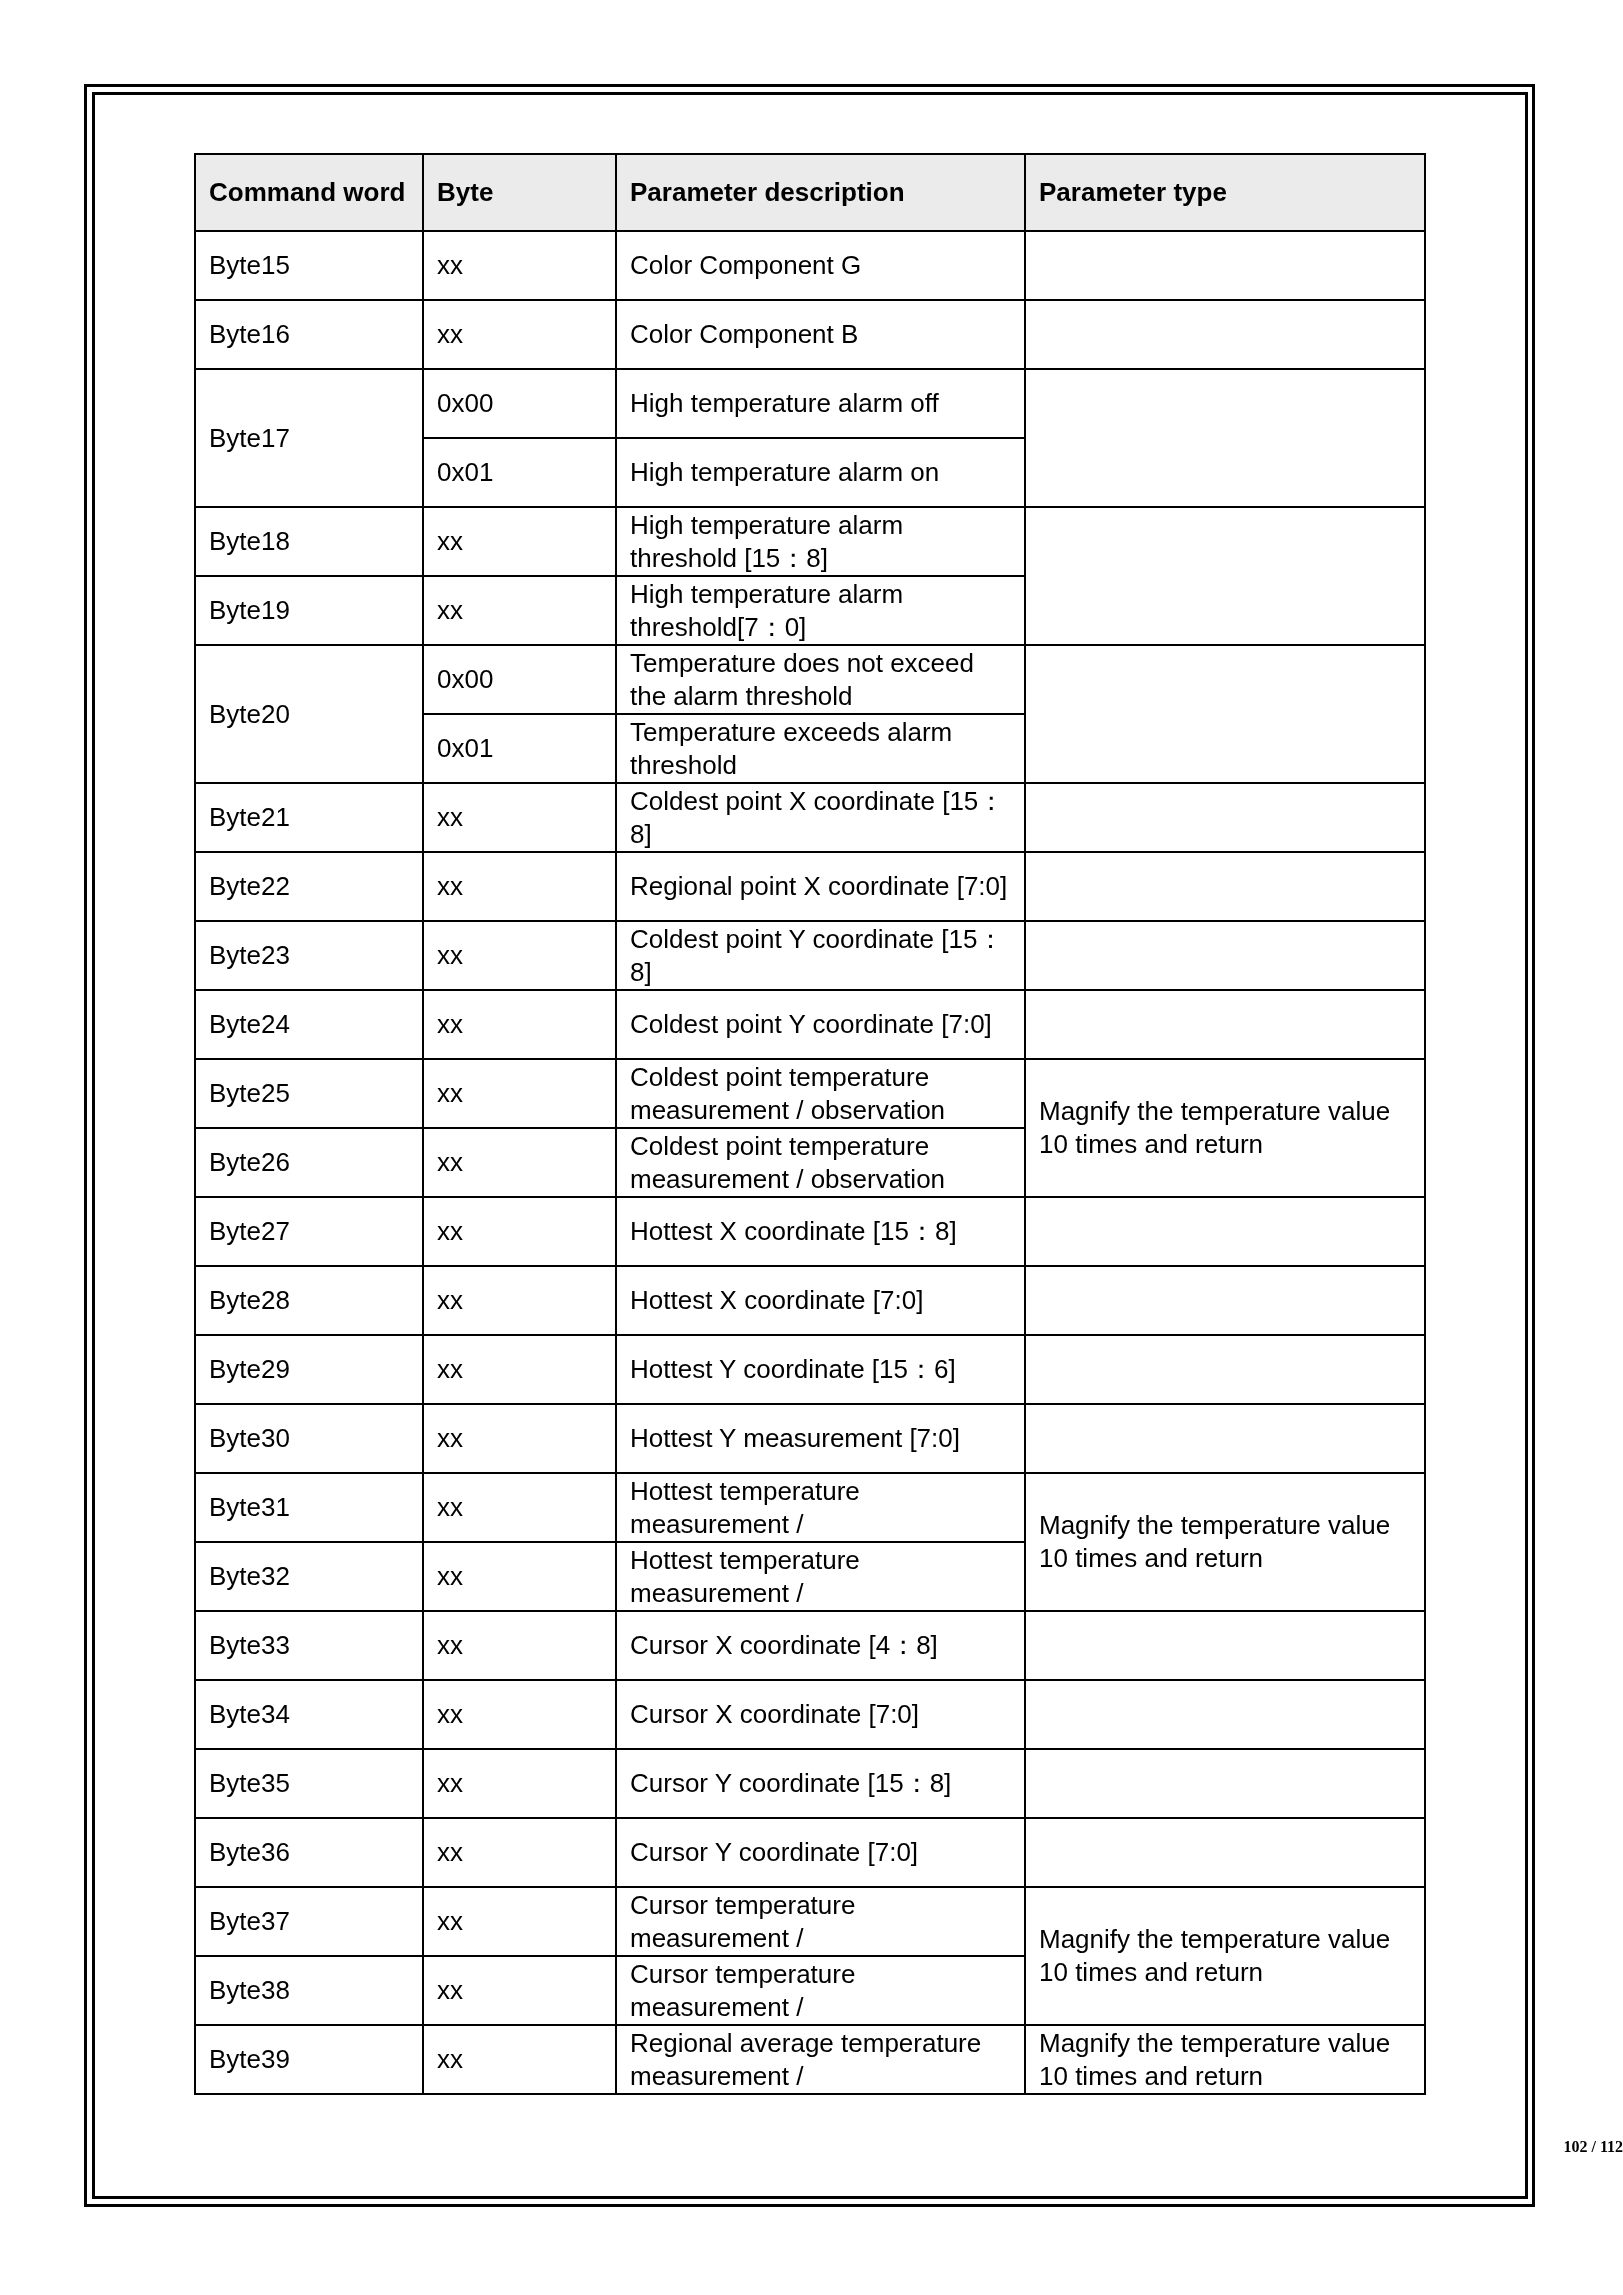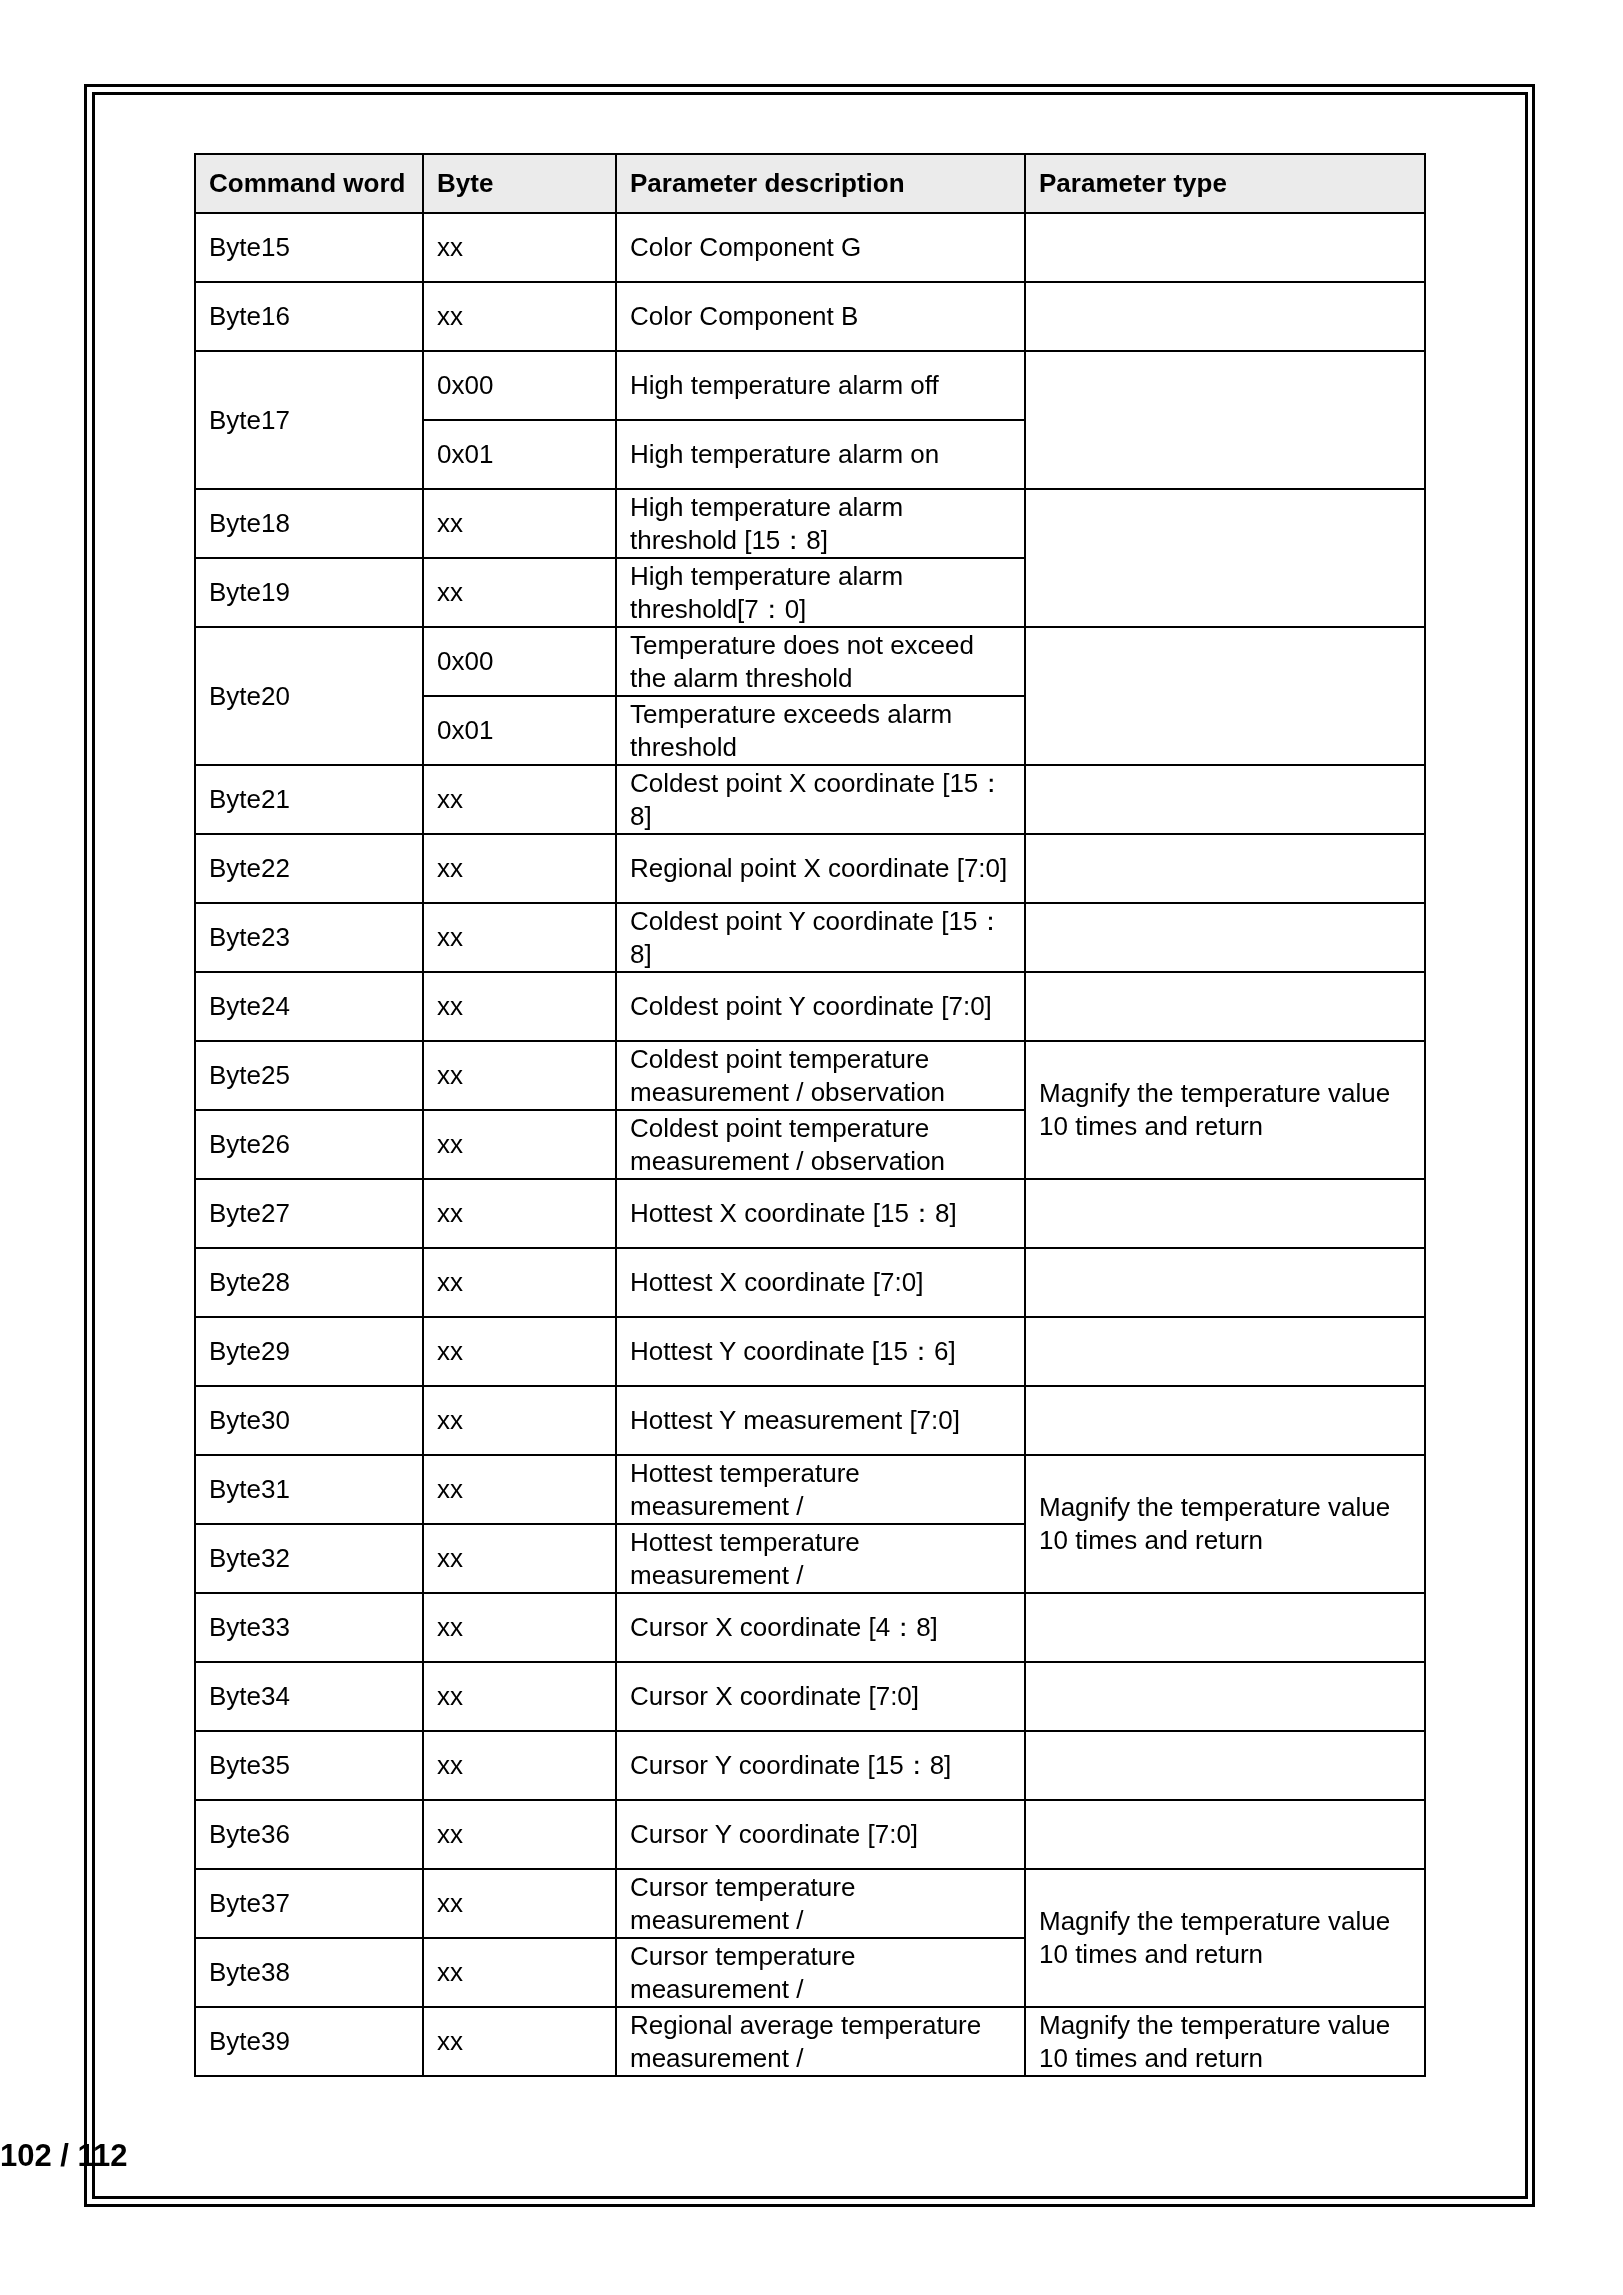--- a/index.html
+++ b/index.html
@@ -1,24 +1,24 @@
 <!DOCTYPE html>
 <html style="font-size:10.5px"><head>
 <meta charset="utf-8">
 <style>
   html, body { margin: 0; padding: 0; background: #ffffff; }
   body { width: 1623px; height: 2295px; position: relative; overflow: hidden; font-family: "Liberation Sans", sans-serif; color: #000; }
   .frame-outer { position: absolute; left: 84px; top: 84px; width: 1451px; height: 2123px; border: 3.9px solid #000; box-sizing: border-box; }
   .frame-inner { position: absolute; left: 92px; top: 92px; width: 1436px; height: 2107px; border: 3.9px solid #000; box-sizing: border-box; }
   table.spec { position: absolute; left: 194px; top: 153px; width: 1230px; border-collapse: collapse; table-layout: fixed; }
   table.spec td, table.spec th { border: 2px solid #000; padding: 0 13px; vertical-align: middle; font-size: 26px; line-height: 33px; text-align: left; box-sizing: border-box; overflow: hidden; }
-  table.spec th { background: #ebebeb; font-weight: bold; height: 59px; }
+  table.spec th { background: #ebebeb; font-weight: bold; height: 77px; }
   table.spec td { height: 69px; font-weight: normal; }
   td.justify { text-align: justify; text-align-last: left; }
-  .page-number { position: absolute; left: 0; width: 1623px; top: 2138px; text-align: left; font-family: Liberation Sans, sans-serif; font-weight: bold; font-size: 31px; }
+  .page-number { position: absolute; left: 0; width: 1623px; top: 2138px; text-align: right; font-family: Liberation Serif, serif; font-weight: bold; font-size: 16px; }
   col.c1 { width: 228px; } col.c2 { width: 193px; } col.c3 { width: 409px; } col.c4 { width: 400px; }
 </style>
 </head>
 <body>
 
 <div class="frame-outer"></div>
 <div class="frame-inner"></div>
 
 <table class="spec">
   <colgroup>

